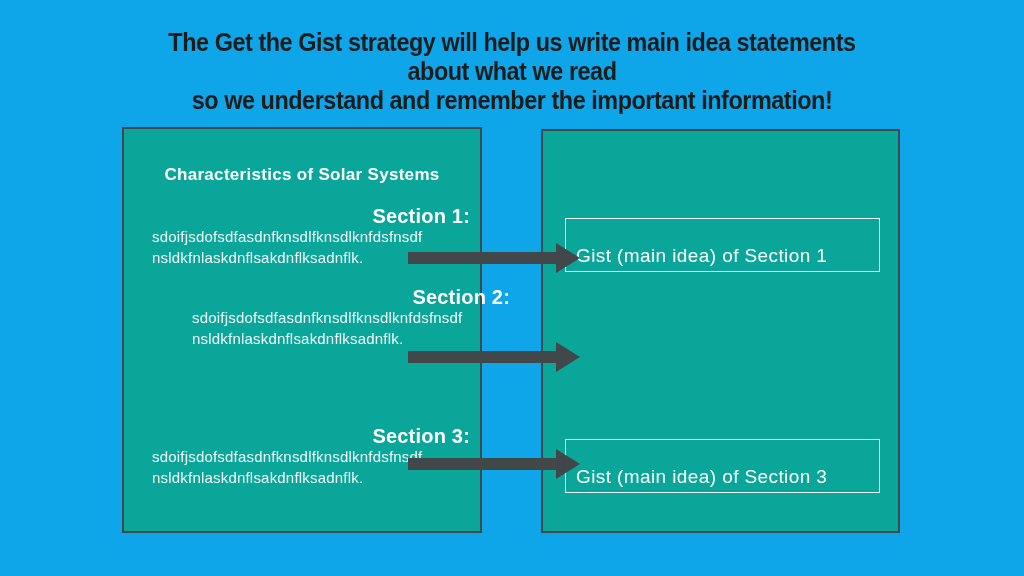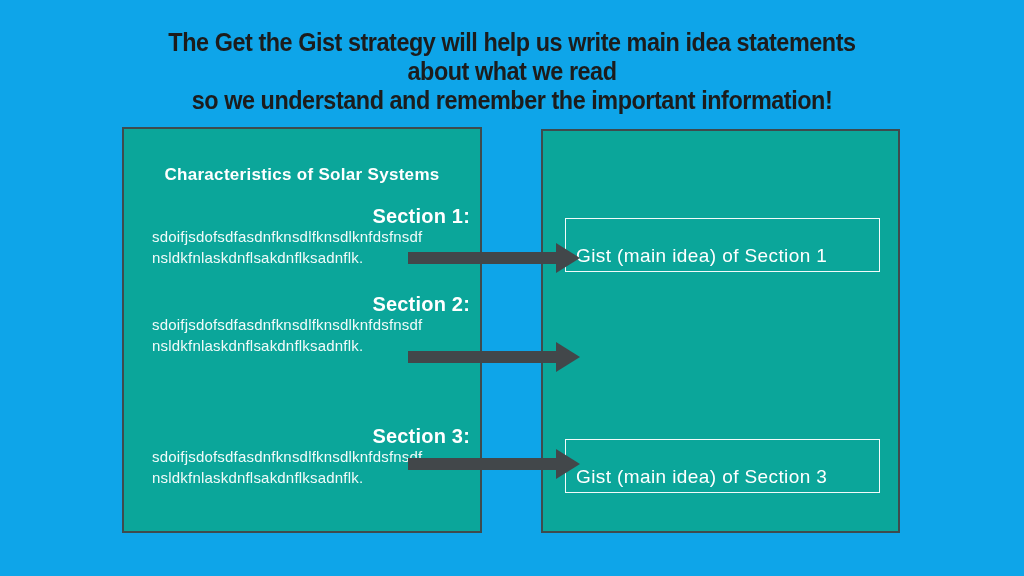--- a/index.html
+++ b/index.html
@@ -54,21 +54,21 @@
   }
 
   
   .section {
     position: absolute;
     left: 28px;
     width: 318px;
     color: #f2fbfa;
   }
   .section-1 { top: 77px; }
-  .section-2 { top: 165px; }
+  .section-2 { top: 158px; margin-left: 40px; }
   .section-3 { top: 281px; margin-top: 16px; }
   .section-label {
     font-size: 20px;
     font-weight: 700;
     line-height: 20px;
     color: #ffffff;
     letter-spacing: 0.2px;
     text-align: right;
   }
   .section-line {

